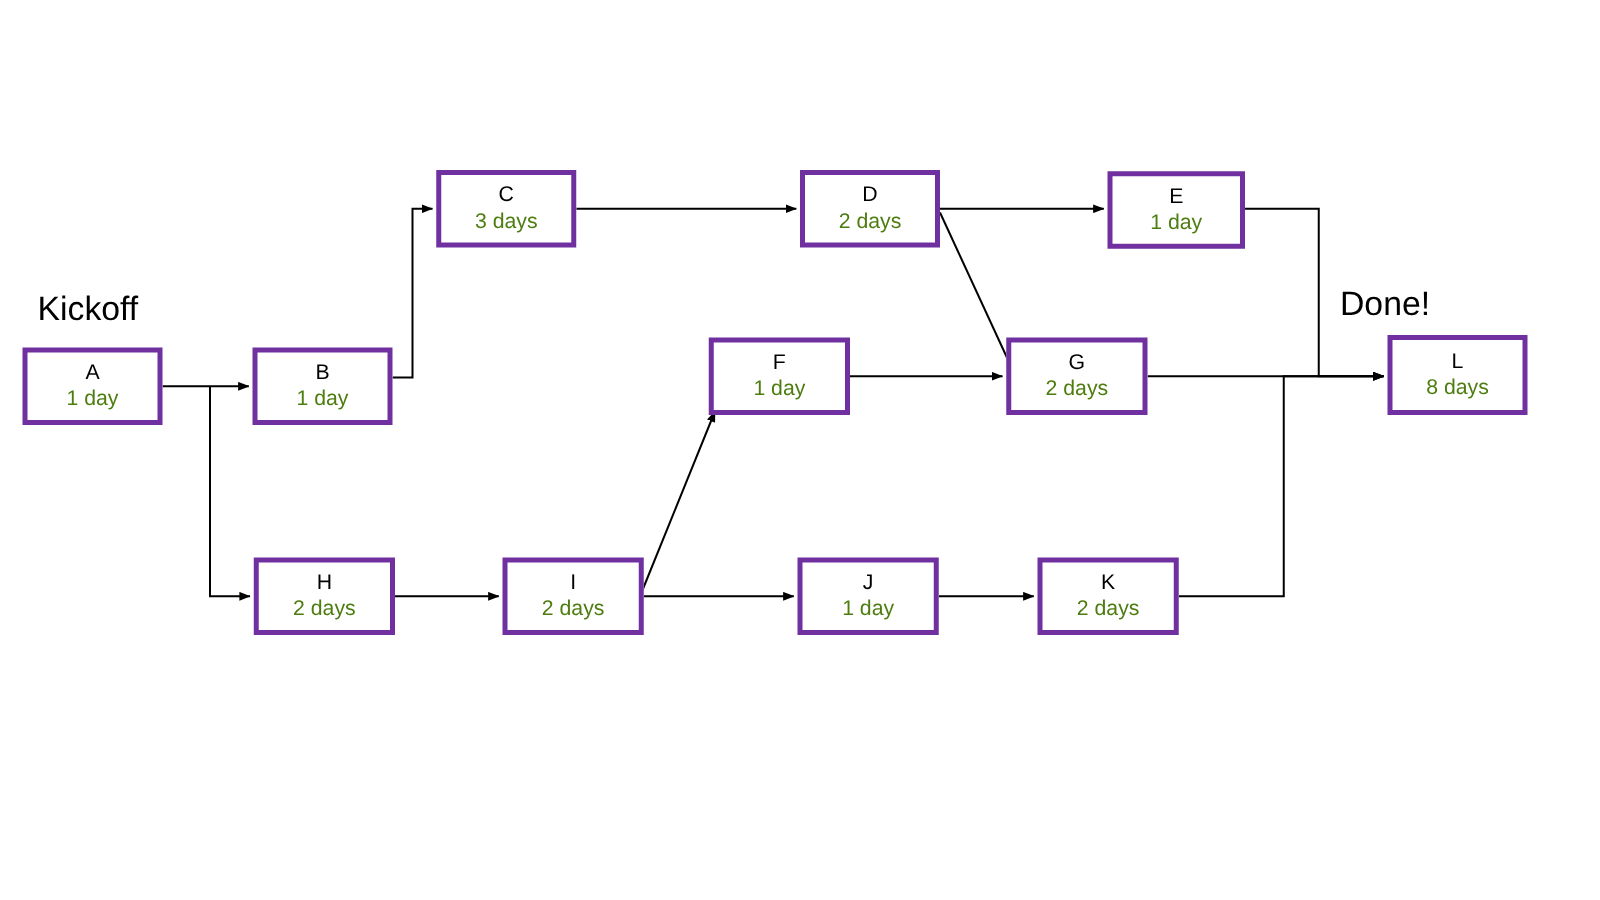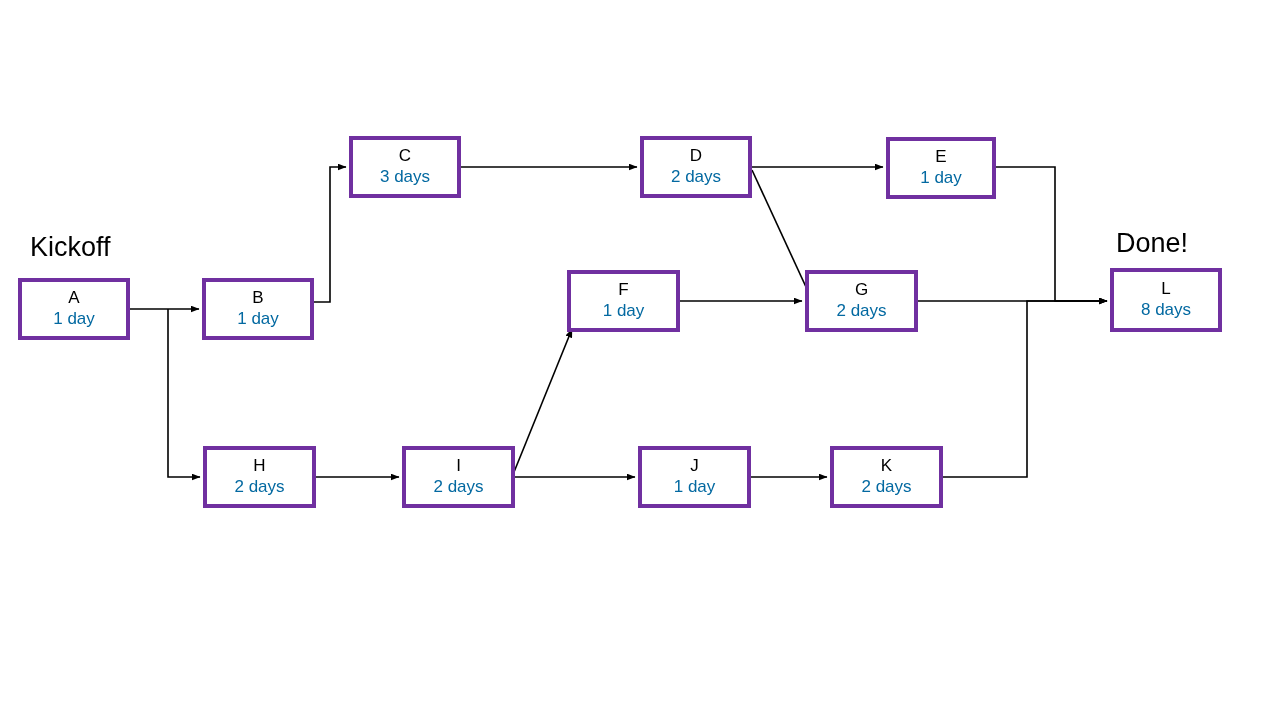--- a/index.html
+++ b/index.html
@@ -35,21 +35,21 @@
     justify-content: center;
     line-height: 1.22;
     z-index: 5;
   }
   .node-id {
     font-size: 17px;
     color: #000000;
   }
   .node-dur {
     font-size: 17px;
-    color: #0369a1;
+    color: #4d7c0f;
   }
   .free-label {
     position: absolute;
     font-size: 27px;
     color: #000000;
     white-space: nowrap;
     z-index: 6;
   }
 </style>
 </head>
@@ -76,21 +76,21 @@
         <polyline points="316,477 399,477" fill="none" stroke="#000000" stroke-width="1.6" stroke-linejoin="miter" marker-end="url(#arrowhead)"></polyline>
         <polyline points="512,477 572,329" fill="none" stroke="#000000" stroke-width="1.6" stroke-linejoin="miter" marker-end="url(#arrowhead)"></polyline>
         <polyline points="515,477 635,477" fill="none" stroke="#000000" stroke-width="1.6" stroke-linejoin="miter" marker-end="url(#arrowhead)"></polyline>
         <polyline points="751,477 827,477" fill="none" stroke="#000000" stroke-width="1.6" stroke-linejoin="miter" marker-end="url(#arrowhead)"></polyline>
         <polyline points="943,477 1027,477 1027,301 1107,301" fill="none" stroke="#000000" stroke-width="1.6" stroke-linejoin="miter" marker-end="url(#arrowhead)"></polyline>
       </g>
   </svg>
 
   <div id="labels-group">
       <div class="free-label" style="left: 30px; top: 232px;">Kickoff</div>
-      <div class="free-label" style="left: 1116px; top: 228px;">Done!</div>
+      <div class="free-label" style="left: 1072px; top: 228px;">Done!</div>
     </div>
   <div id="nodes-group">
       <div class="node" style="left: 18px; top: 278px; width: 112px; height: 62px; border-color: rgb(112, 48, 160);">
         <div class="node-id">A</div>
         <div class="node-dur">1 day</div>
       </div>
       <div class="node" style="left: 202px; top: 278px; width: 112px; height: 62px; border-color: rgb(112, 48, 160);">
         <div class="node-id">B</div>
         <div class="node-dur">1 day</div>
       </div>

